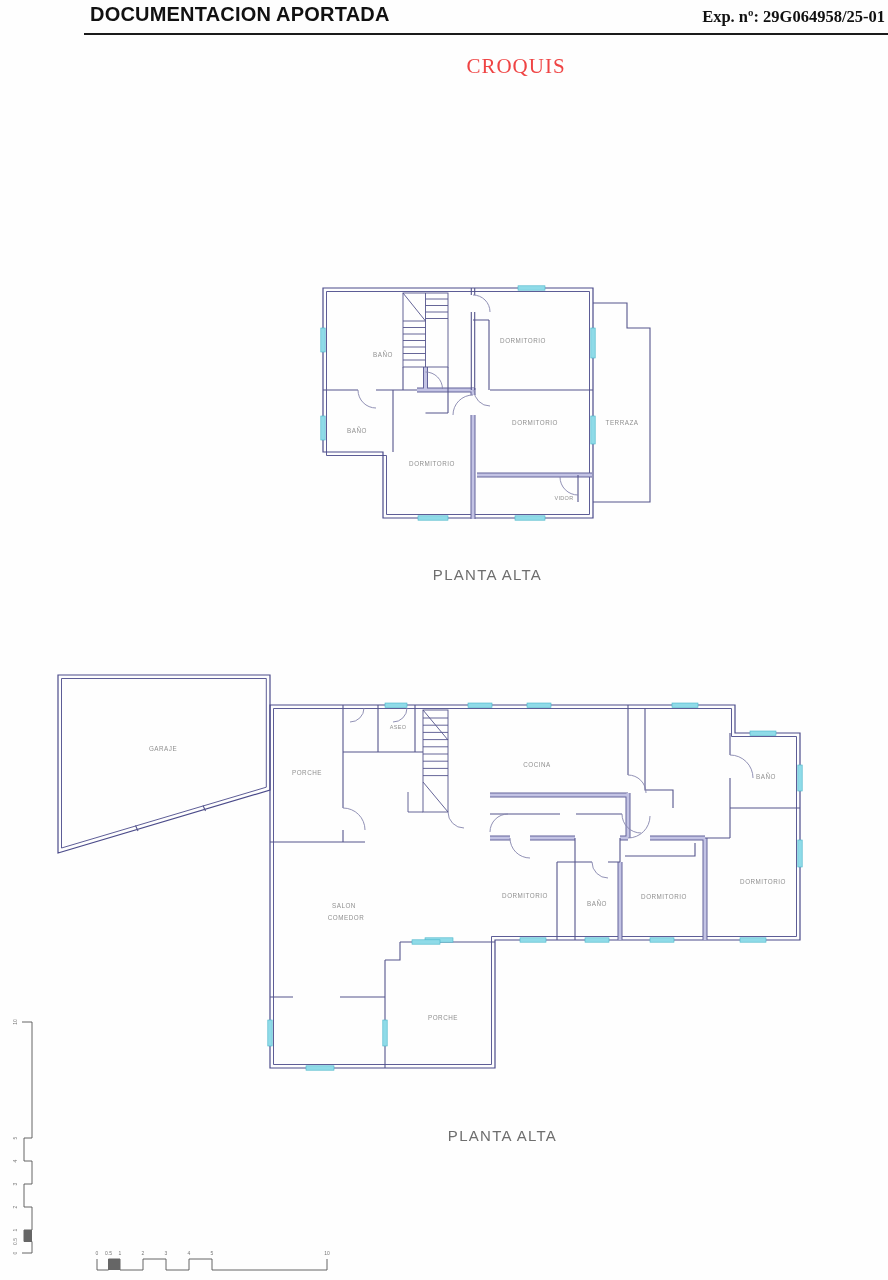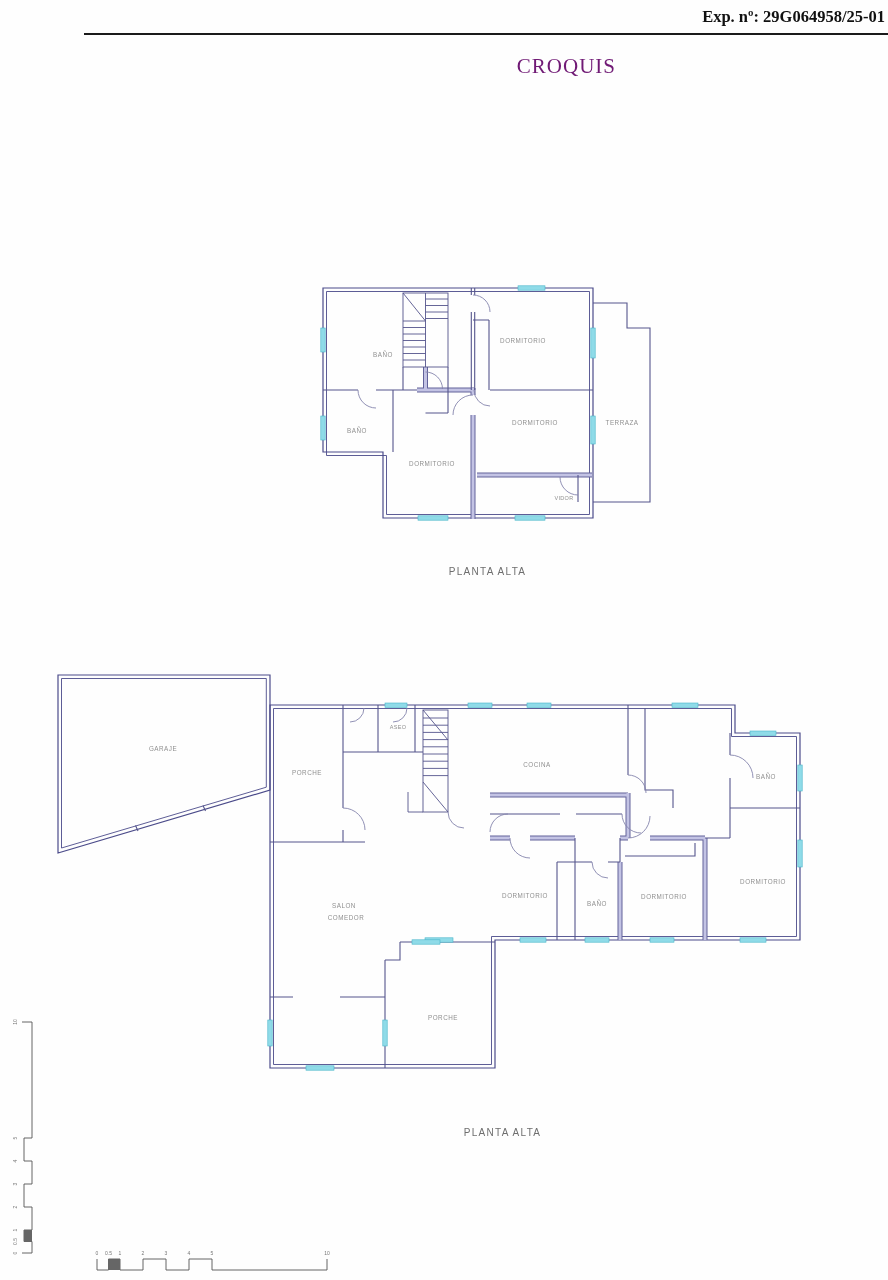--- a/index.html
+++ b/index.html
@@ -3,23 +3,23 @@
 <meta charset="utf-8">
 <style>
   html,body{margin:0;padding:0;background:#ffffff;}
   .page{position:relative;width:888px;height:1280px;background:#fefefe;overflow:hidden;
         font-family:"Liberation Sans",sans-serif;}
   .doc-title{position:absolute;left:90px;top:3px;font-size:20px;font-weight:700;color:#111;
              font-family:"Liberation Sans",sans-serif;letter-spacing:.2px;}
   .exp-number{position:absolute;right:3px;top:7px;font-size:16.5px;font-weight:700;color:#111;
               font-family:"Liberation Serif",serif;}
   .header-rule{position:absolute;left:84px;top:33px;width:804px;height:2px;background:#1a1a1a;}
-  .croquis-title{position:absolute;left:416px;top:54px;width:200px;text-align:right;
-                 font-size:21px;color:#701a75;font-family:"Liberation Serif",serif;letter-spacing:1px;}
-  .plan-caption{position:absolute;text-align:center;width:215px;font-size:10px;color:#6e6e6e;
+  .croquis-title{position:absolute;left:416px;top:54px;width:200px;text-align:center;
+                 font-size:21px;color:#ef4444;font-family:"Liberation Serif",serif;letter-spacing:1px;}
+  .plan-caption{position:absolute;text-align:center;width:215px;font-size:15px;color:#6e6e6e;
                 letter-spacing:1.3px;}
   .caption-alta{left:380px;top:566px;}
   .caption-baja{left:395px;top:1127px;}
   svg{position:absolute;overflow:visible;}
   .svg-alta{left:300px;top:270px;}
   .svg-baja{left:40px;top:660px;}
   .svg-vscale{left:2px;top:1012px;}
   .svg-hscale{left:85px;top:1244px;}
   svg text{font-family:"Liberation Sans",sans-serif;fill:#8f8f8f;}
   .room-label{font-size:6.3px;letter-spacing:.5px;text-anchor:middle;}
@@ -34,20 +34,21 @@
   .door{stroke:#8585ad;fill:none;stroke-width:.9;}
   .win{fill:#8fdbe8;stroke:#49b6c9;stroke-width:.6;}
   .scale-line{stroke:#555;fill:none;stroke-width:.9;}
   .scale-fill{fill:#666;stroke:none;}
 </style>
 </head>
 <body>
 
 <div class="page">
 
+  <div class="doc-title">DOCUMENTACION APORTADA</div>
   <div class="exp-number">Exp. nº: 29G064958/25-01</div>
   <div class="header-rule"></div>
   <div class="croquis-title">CROQUIS</div>
 
   <svg class="svg-alta" width="380" height="260" viewBox="0 0 380 260">
 
     <path class="wall-outer" d="M23,18 H293 V248 H83 V182 H23 Z"></path>
     <path class="wall-inner" d="M26.5,21.5 H289.5 V244.5 H86.5 V185.5 H26.5 Z"></path>
 
     <path class="wall-thin" d="M293,33 H327 V58 H350 V232 H293"></path>

